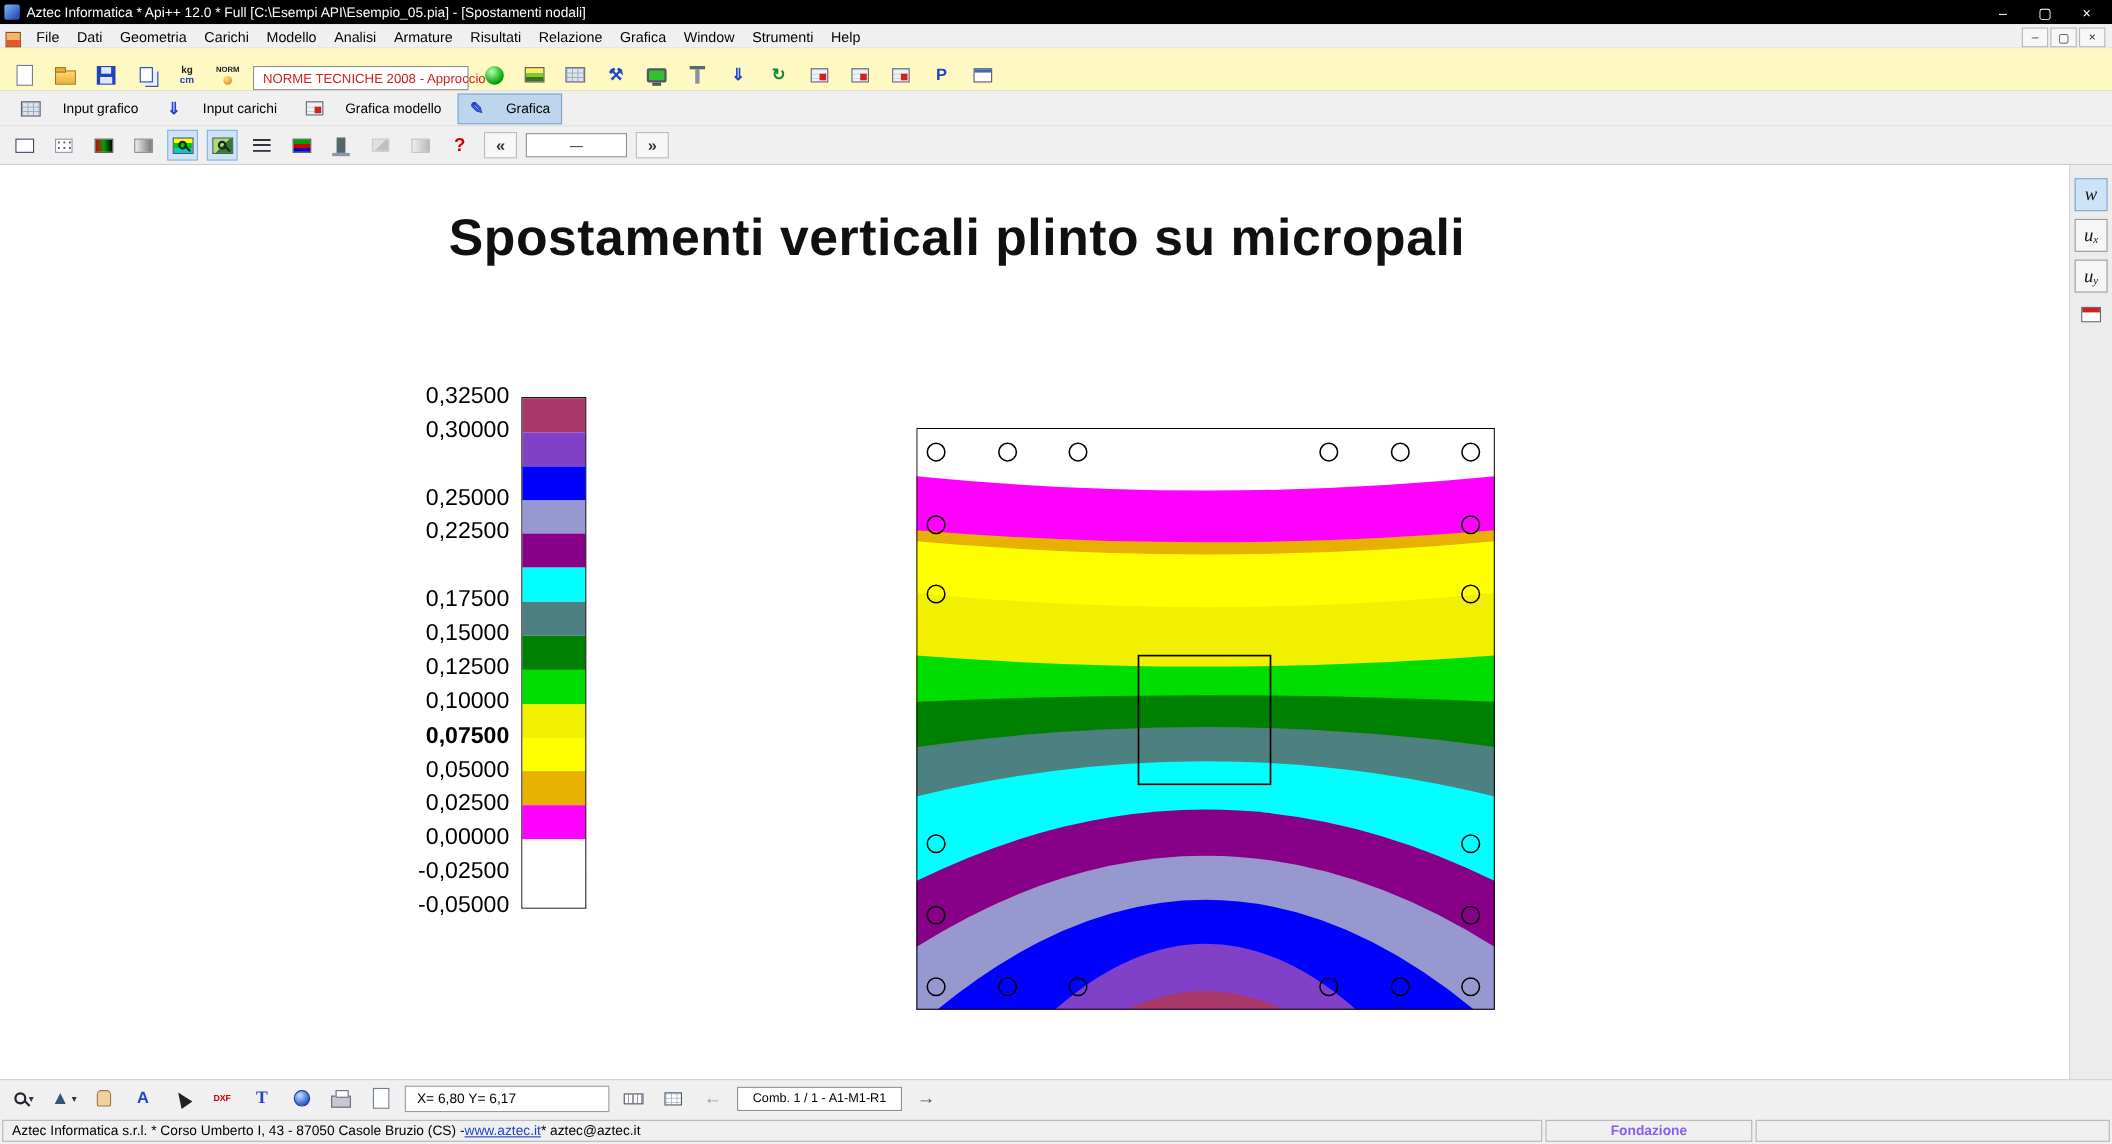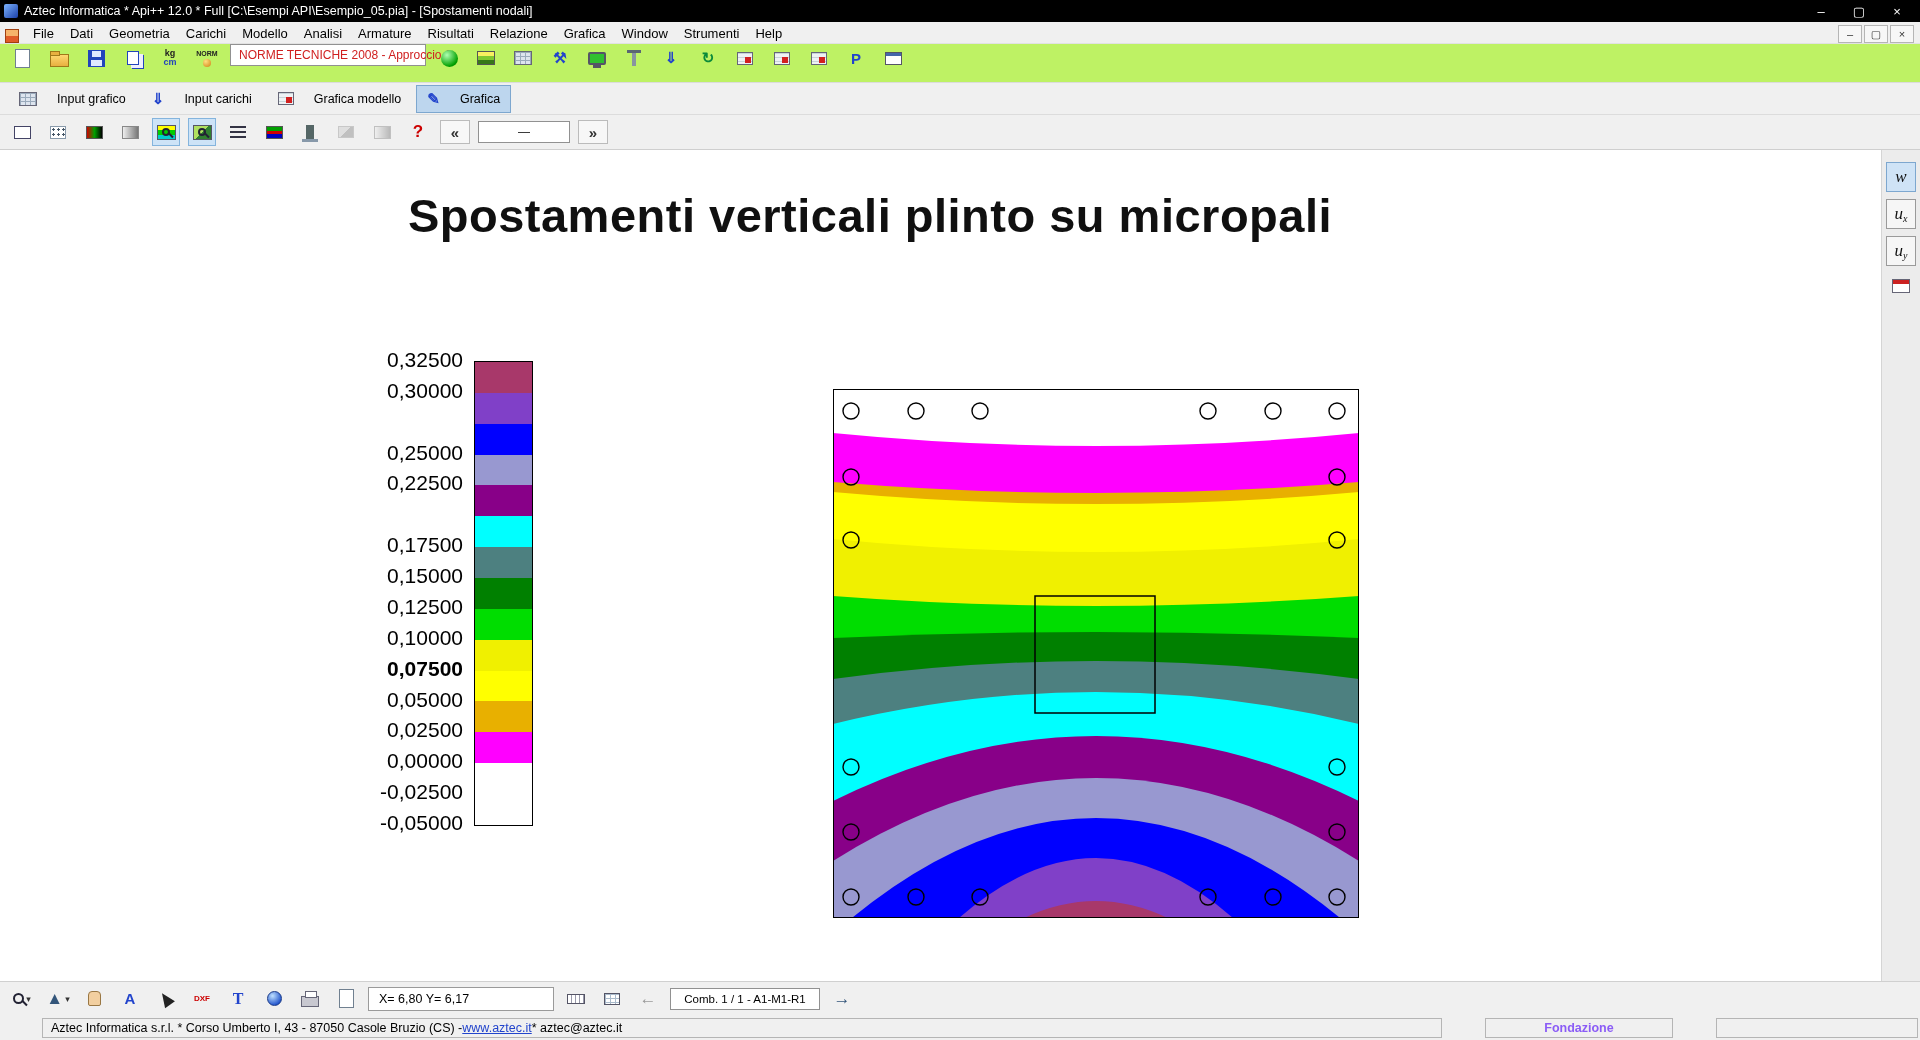--- a/index.html
+++ b/index.html
@@ -13,21 +13,21 @@
 
 
 .menubar{position:absolute;left:0;top:22px;width:1920px;height:22px;background:#f0f0f0;display:flex;align-items:flex-end;border-bottom:1px solid #e2e2e2;}
 .doc-icon{width:14px;height:14px;margin:0 6px 0 5px;background:linear-gradient(#f6b36a 50%,#e05b28 50%);border:1px solid #a04010;flex:none;}
 .menu-items{display:flex;align-items:center;}
 .menu-item{padding:2px 8px;font-size:13px;color:#000;}
 .mdi-controls{margin-left:auto;display:flex;margin-right:6px;}
 .mdi-btn{width:24px;height:18px;border:1px solid #b5b5b5;background:#f7f7f7;display:flex;align-items:center;justify-content:center;font-size:11px;margin-left:2px;color:#333;}
 
 
-.toolbar1{position:absolute;left:0;top:44px;width:1920px;height:39px;background:#bef264;display:flex;align-items:flex-start;padding-left:8px;gap:9px;border-bottom:1px solid #dcdcdc;}
+.toolbar1{position:absolute;left:0;top:44px;width:1920px;height:39px;background:#fef9c3;display:flex;align-items:flex-end;padding-left:8px;gap:9px;border-bottom:1px solid #dcdcdc;}
 .tabbar{position:absolute;left:0;top:83px;width:1920px;height:32px;background:#f0f0f0;display:flex;align-items:center;padding-left:8px;gap:4px;border-bottom:1px solid #dcdcdc;}
 .toolbar3{position:absolute;left:0;top:115px;width:1920px;height:35px;background:#f0f0f0;display:flex;align-items:center;padding-left:8px;gap:8px;border-bottom:1px solid #cfcfcf;}
 .ico{min-width:28px;height:28px;display:flex;align-items:center;justify-content:center;position:relative;flex:none;}
 .ico.active{background:#cde3f7;border:1px solid #84b4dd;}
 .ico.disabled{opacity:.45;}
 .combo{background:#fff;border:1px solid #919191;height:22px;display:flex;align-items:center;padding:0 8px;font-size:12px;flex:none;white-space:nowrap;}
 .combo.norms{width:196px;color:#d02020;}
 .combo.navdash{width:92px;justify-content:center;color:#222;}
 .combo.comb{width:150px;font-size:11.5px;justify-content:center;}
 .navbtn{width:30px;height:24px;border:1px solid #bbb;background:#f7f7f7;display:flex;align-items:center;justify-content:center;font-size:15px;font-weight:bold;color:#333;flex:none;}
@@ -104,21 +104,21 @@
 .side-panel{position:absolute;left:1881px;top:150px;width:39px;height:831px;background:#ececec;border-left:1px solid #d5d5d5;display:flex;flex-direction:column;align-items:center;padding-top:12px;gap:7px;}
 .sp-btn{width:30px;height:30px;border:1px solid #9a9a9a;background:#f6f6f6;display:flex;align-items:flex-end;justify-content:center;padding-bottom:4px;font-family:"Liberation Serif",serif;font-style:italic;font-size:17px;color:#111;}
 .sp-btn .spsub{font-size:10px;}
 .sp-btn.active{background:#cfe3f6;border-color:#7da7cf;}
 .sp-icon{width:30px;height:26px;display:flex;align-items:center;justify-content:center;}
 
 
 .bottombar{position:absolute;left:0;top:981px;width:1920px;height:34px;background:#f0f0f0;border-top:1px solid #d0d0d0;display:flex;align-items:center;padding-left:8px;gap:8px;}
 .coordbox{width:186px;height:24px;background:#fff;border:1px solid #9a9a9a;display:flex;align-items:center;padding:0 10px;font-size:12.5px;flex:none;}
 .statusbar{position:absolute;left:0;top:1015px;width:1920px;height:25px;background:#f0f0f0;display:flex;align-items:center;gap:3px;padding:2px;}
-.spanel{height:20px;border:1px solid #b5b5b5;display:flex;align-items:center;font-size:12.5px;padding:0 8px;background:#f0f0f0;white-space:nowrap;overflow:hidden;margin-left:40px;}
+.spanel{height:20px;border:1px solid #b5b5b5;display:flex;align-items:center;font-size:12.5px;padding:0 8px;background:#f0f0f0;white-space:nowrap;overflow:hidden;}
 .spanel.addr{width:1400px;}
 .spanel.mode{width:188px;justify-content:center;color:#8b5cf6;font-weight:bold;}
 .spanel.extra{flex:1;}
 .weblink{color:#2244cc;text-decoration:underline;}
 </style>
 </head>
 <body>
 
 <div class="titlebar">
   <span class="app-icon"></span>

